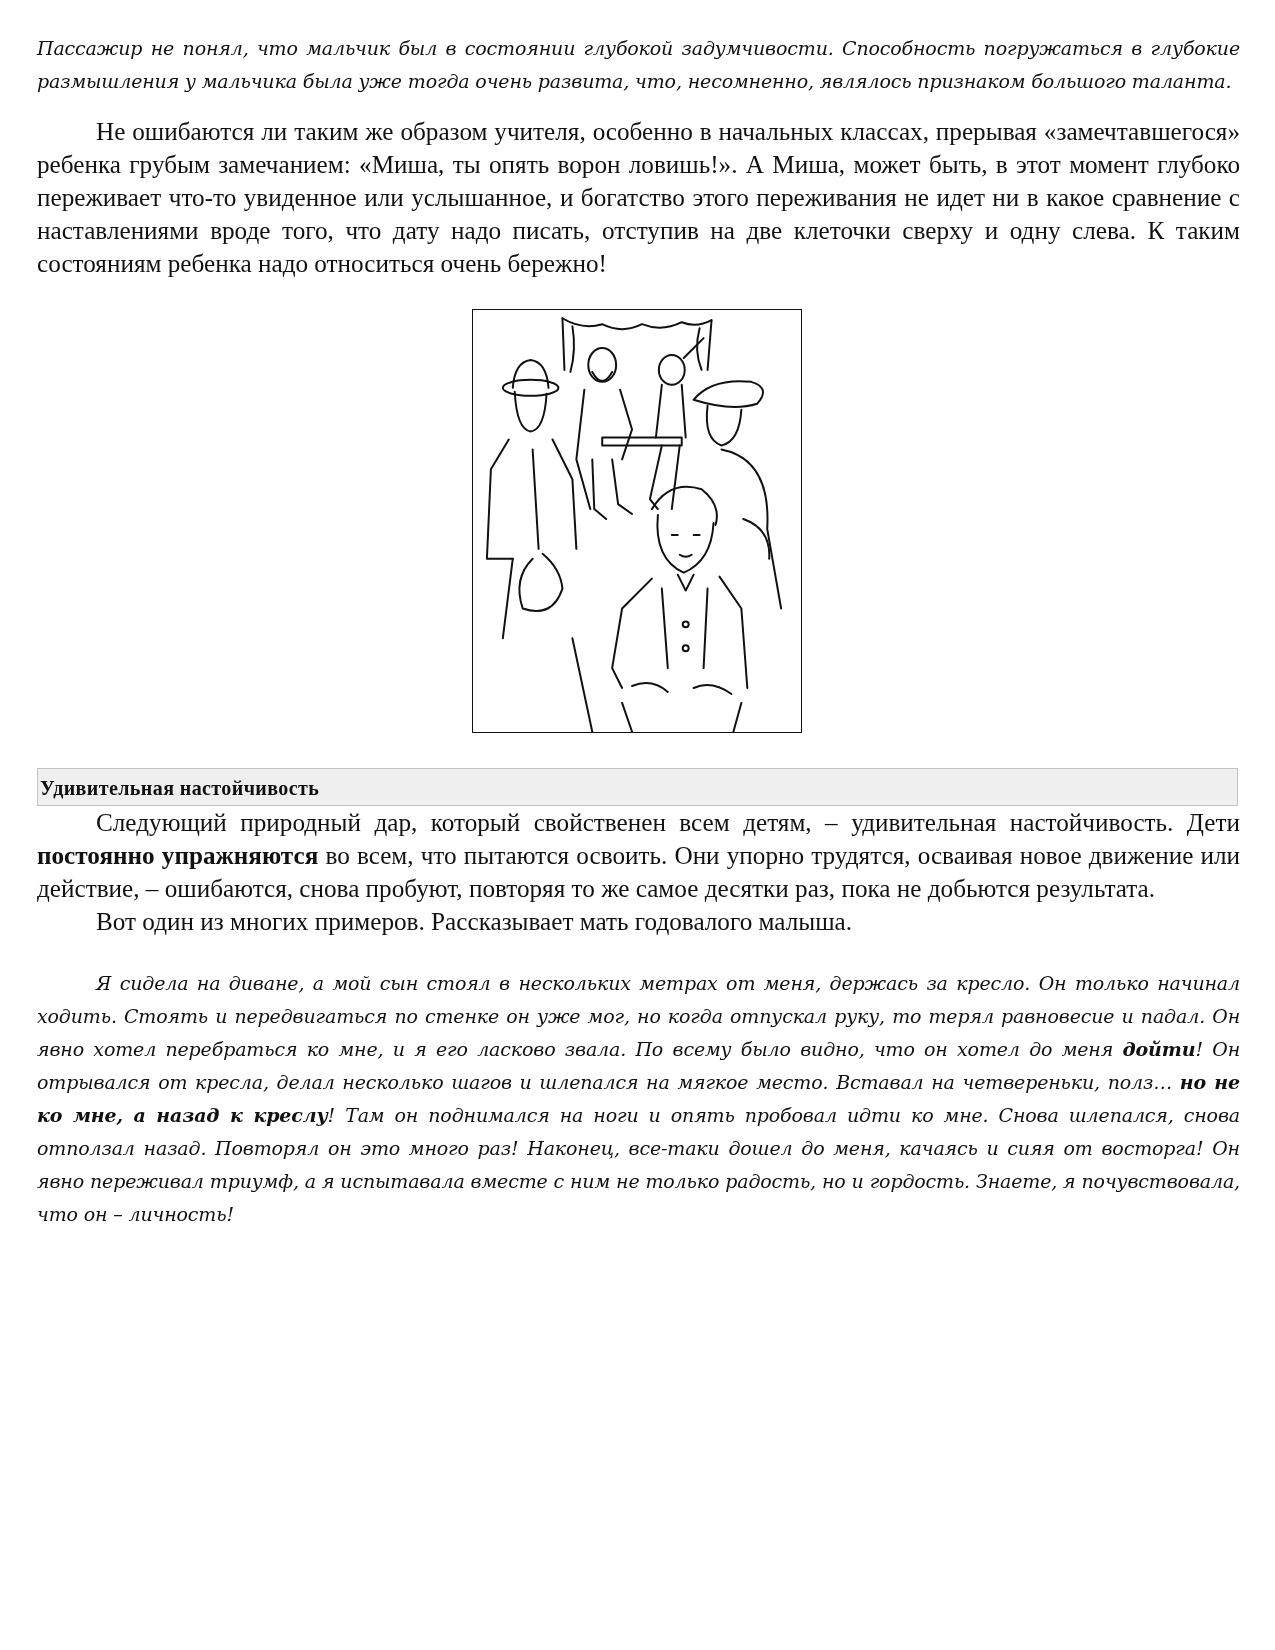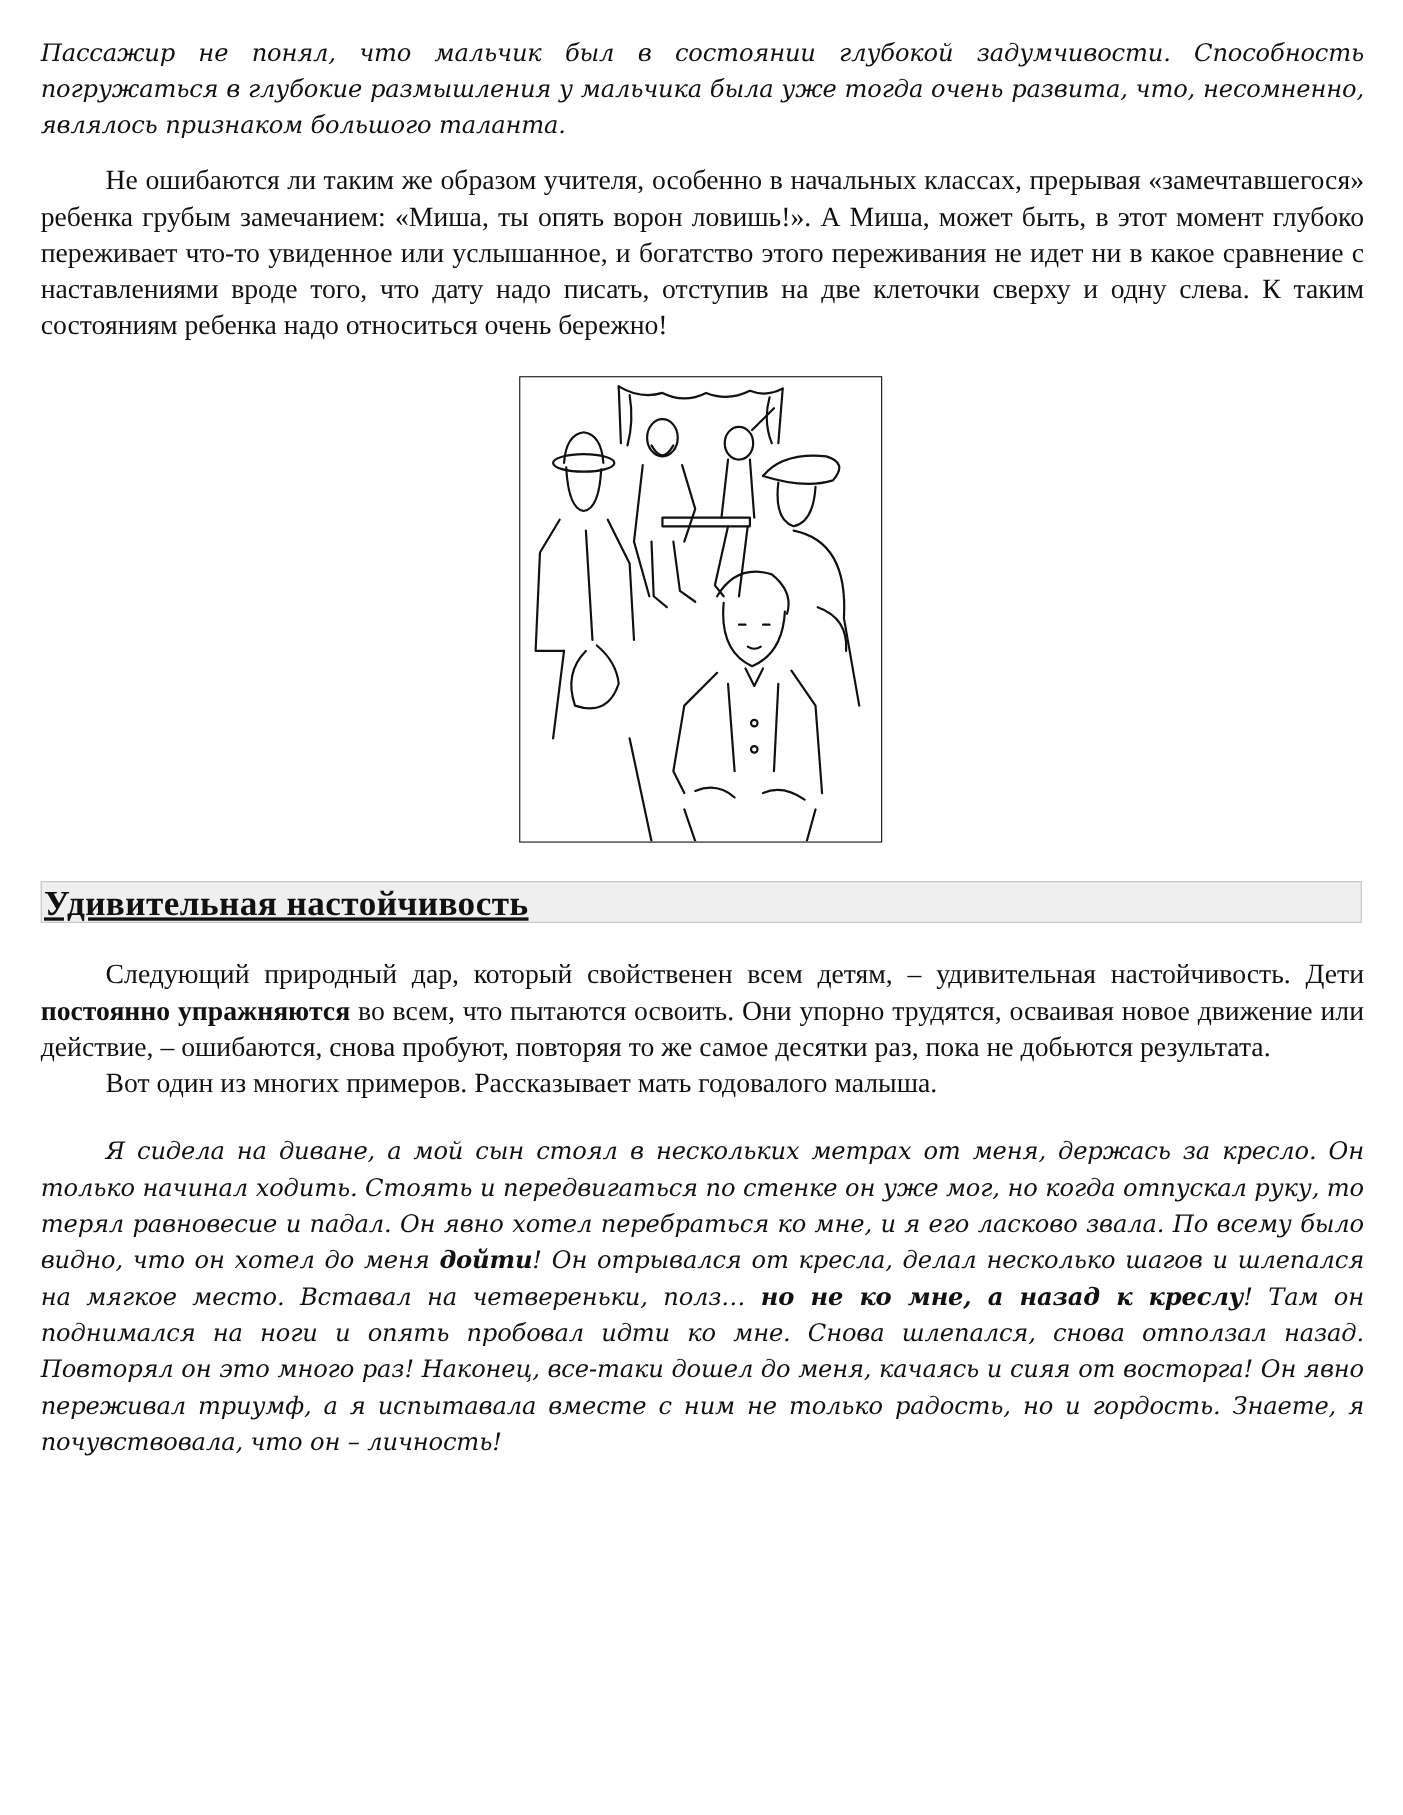--- a/index.html
+++ b/index.html
@@ -26,21 +26,21 @@
       text-align: justify;
       text-align-last: left;
       font-size: 25.2px;
       line-height: 33px;
       letter-spacing: 0;
     }
     .indent { text-indent: 59px; }
     .italic {
       font-family: "DejaVu Serif", "Liberation Serif", serif;
       font-style: italic;
-      font-size: 22px;
+      font-size: 19px;
       line-height: 33px;
       letter-spacing: -0.15px;
     }
     .intro-quote { margin-top: 0; }
     .para-after-quote { margin-top: 17px; }
     .figure-wrap {
       margin-top: 29px;
       height: 426px;
       position: relative;
     }
@@ -64,28 +64,27 @@
       border: 1.5px solid #c4c4c4;
       box-sizing: border-box;
       display: flex;
       align-items: center;
       padding-left: 2px;
     }
     .section-heading h2 {
       margin: 0;
       font-family: "Liberation Serif", "DejaVu Serif", serif;
       font-weight: bold;
-      font-size: 32px;
+      font-size: 20px;
       letter-spacing: 0.4px;
       line-height: 34px;
       position: relative;
       top: 1px;
-      text-decoration: underline;
     }
-    .section-body { margin-top: 31px; }
+    .section-body { }
     .story { margin-top: 29px; }
     b { font-weight: bold; }
   </style>
 </head>
 <body>
 
 <div class="page">
 
   <p class="italic intro-quote">Пассажир не понял, что мальчик был в состоянии глубокой задумчивости. Способность погружаться в глубокие размышления у мальчика была уже тогда очень развита, что, несомненно, являлось признаком большого таланта.</p>
 

